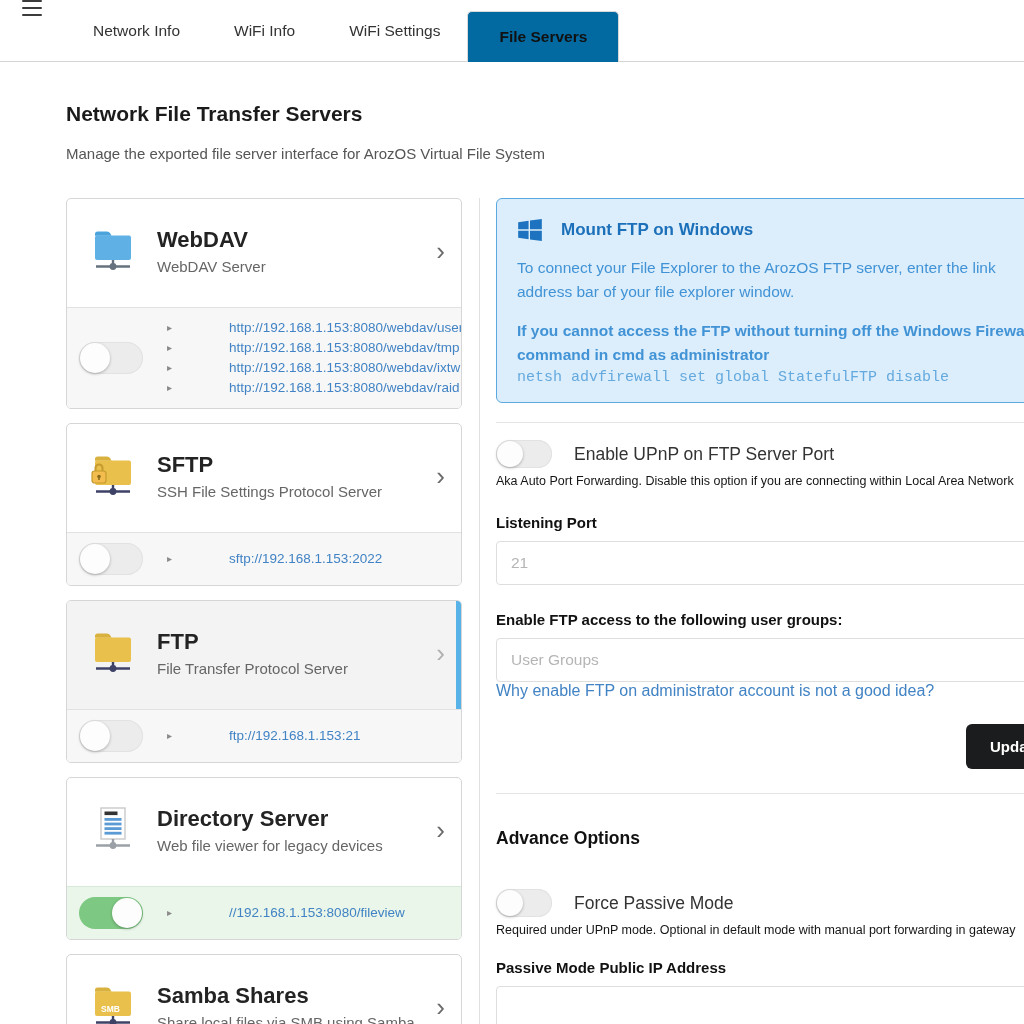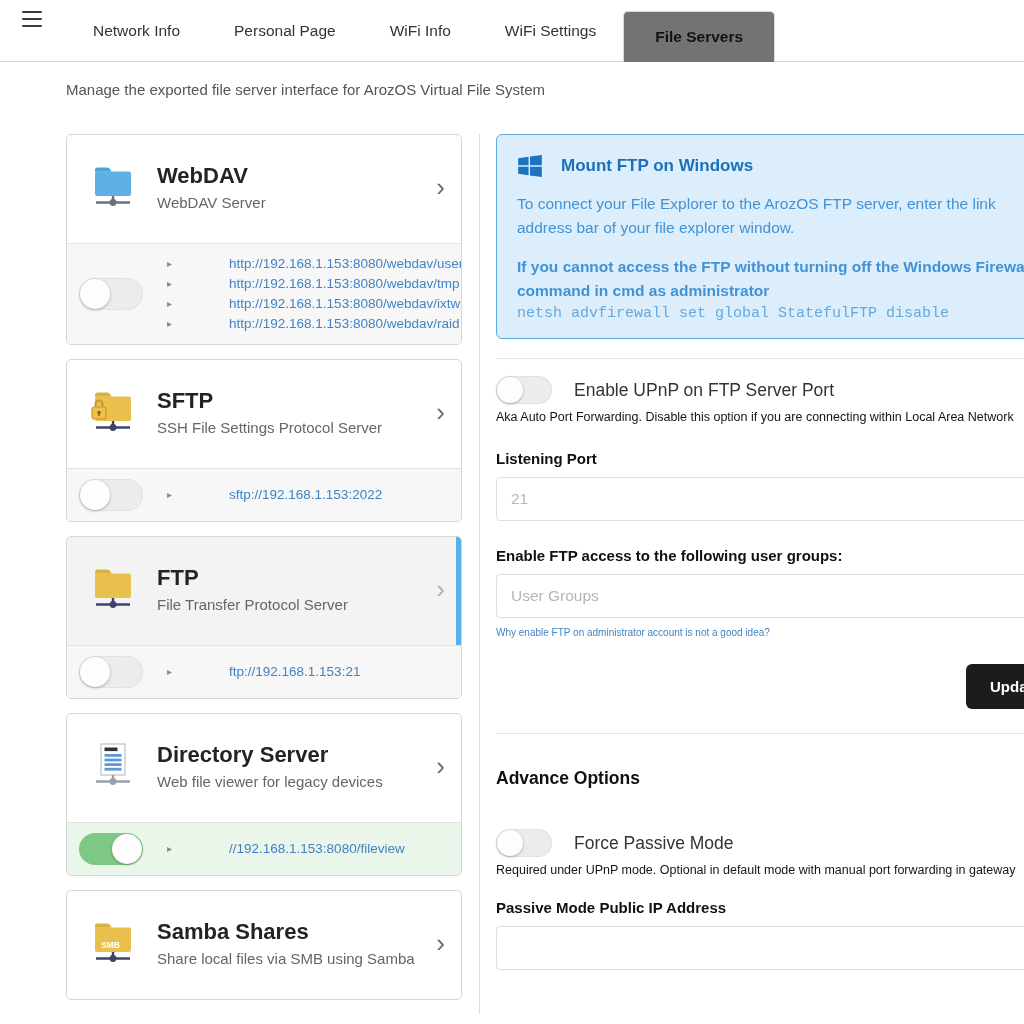--- a/index.html
+++ b/index.html
@@ -1,27 +1,27 @@
 <!DOCTYPE html>
 <html><head>
 <meta charset="utf-8">
 <style>
   * { margin:0; padding:0; box-sizing:border-box; }
   html,body { width:1024px; height:1024px; overflow:hidden; background:#fff;
     font-family:"Liberation Sans", sans-serif; color:#222; }
 
   
   .nav { position:relative; height:62px; background:#fff; border-bottom:1px solid #d4d4d4;
-    display:flex; align-items:center; padding-left:22px; }
+    display:flex; align-items:flex-start; padding-left:22px; }
   .burger { width:20px; height:16px; display:flex; flex-direction:column; justify-content:space-between;
     margin:0 24px 23px 0; cursor:pointer; }
   .burger div { height:2.4px; background:#3c3c3c; border-radius:1px; }
   .tabs { display:flex; align-items:flex-end; height:100%; }
   .tab { padding:0 27px; font-size:15.5px; color:#333; height:100%; display:flex; align-items:center; cursor:pointer; }
-  .tab.active { font-weight:bold; color:#111; background:#737373; border:1px solid #d9d9d9; border-bottom:none;
+  .tab.active { font-weight:bold; color:#111; background:#0369a1; border:1px solid #d9d9d9; border-bottom:none;
     border-radius:5px 5px 0 0; height:51px; margin-bottom:-1px; padding:0 31px; align-items:center; }
 
   
   .page { padding-left:66px; }
   .page-title { margin-top:40px; font-size:21px; font-weight:bold; color:#1b1b1b; }
   .page-sub { margin-top:19px; font-size:15px; color:#555; }
 
   
   .cols { display:flex; align-items:stretch; margin-top:36px; min-height:850px; }
   .left-col { width:396px; flex:none; }
@@ -66,45 +66,45 @@
   .info-cmd { font-family:"Liberation Mono", monospace; font-size:15px; color:#64a9de; margin-top:2px; white-space:nowrap; }
 
   .h-divider { height:1px; background:#e4e4e4; margin-top:19px; width:560px; }
   .toggle-row { display:flex; align-items:center; margin-top:17px; }
   .toggle-label { margin-left:22px; font-size:17.5px; color:#333; }
   .helper { margin-top:6px; font-size:12.5px; color:#151515; white-space:nowrap; }
   .field-label { margin-top:26px; font-size:15px; font-weight:bold; color:#111; }
   .field-input { margin-top:10px; width:560px; height:44px; border:1px solid #dedede; border-radius:4px;
     padding:0 14px; font-size:15.5px; font-family:"Liberation Sans", sans-serif; color:#444; background:#fff; outline:none; }
   .field-input::placeholder { color:#b5b5b5; }
-  .admin-link { display:inline-block; margin-top:9px; font-size:10px; color:#4183c4; text-decoration:none; cursor:pointer; }
+  .admin-link { display:inline-block; margin-top:0; font-size:16px; color:#4183c4; text-decoration:none; cursor:pointer; }
   .btn-row { margin-top:24px; width:560px; }
   .update-btn { margin-left:470px; background:#1b1c1d; color:#fff; font-weight:bold; font-size:15px;
     border:none; border-radius:6px; padding:14px 24px; cursor:pointer; font-family:"Liberation Sans", sans-serif; white-space:nowrap; }
   .adv-title { margin-top:34px; font-size:17.5px; font-weight:bold; color:#111; }
 </style>
 </head>
 <body>
 
 <div class="nav">
   <div class="burger">
       <div></div>
       <div></div>
       <div></div>
     </div>
   <div class="tabs" id="tabs">
       <div class="tab">Network Info</div>
-      <div class="tab">Personal Page</div>
       <div class="tab">WiFi Info</div>
       <div class="tab">WiFi Settings</div>
       <div class="tab active">File Servers</div>
     </div>
 </div>
 
 <div class="page">
+  <div class="page-title">Network File Transfer Servers</div>
   <div class="page-sub">Manage the exported file server interface for ArozOS Virtual File System</div>
 
   <div class="cols">
     <div class="left-col" id="server-list">
         <div class="card">
           <div class="card-head">
             <span class="card-icon"><svg viewBox="0 0 44 48" width="44" height="48">
                 <path d="M4 9 q0-2.6 2.6-2.6 h9.4 q2 0 3 1.7 l1.6 2.6 H4 z" fill="#4ba3dc"></path>
                 <rect x="4" y="10.6" width="36" height="24.4" rx="2" fill="#5fb1e5"></rect>
                 <line x1="22" y1="35" x2="22" y2="41" stroke="#66727e" stroke-width="2.4"></line>

